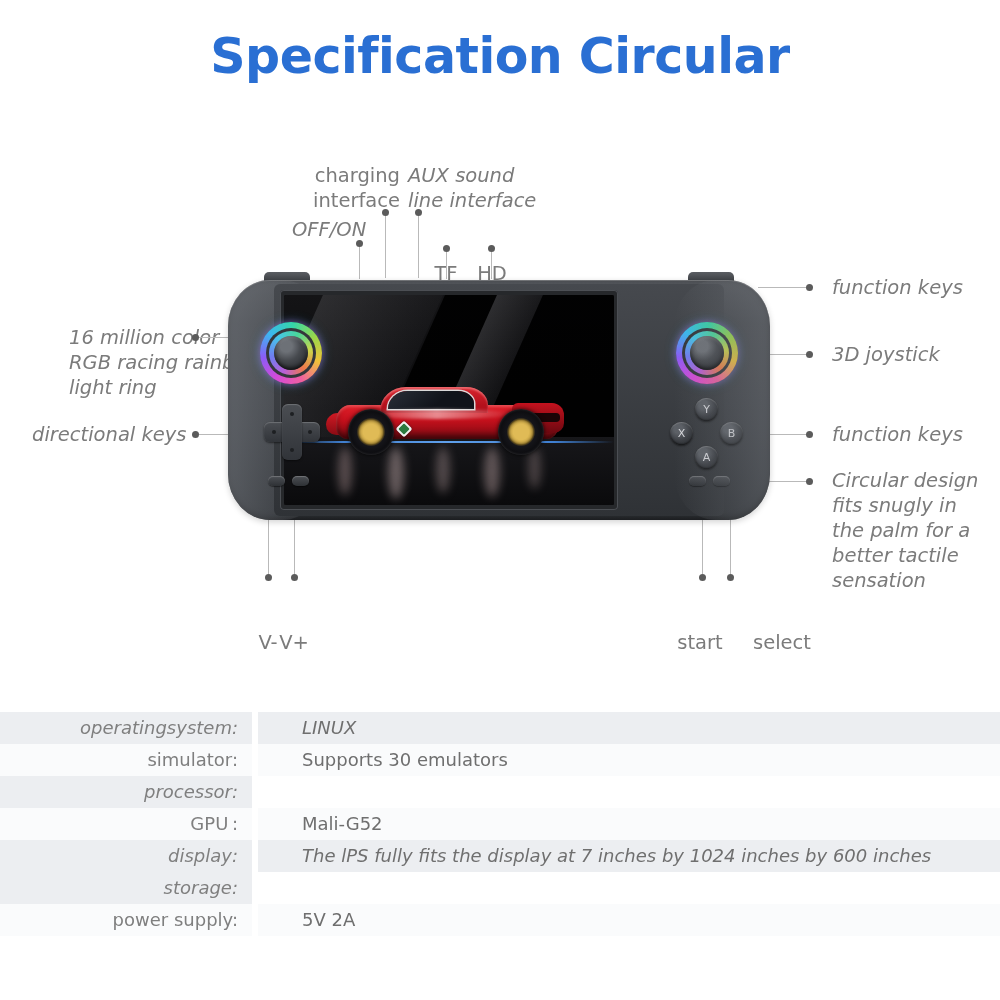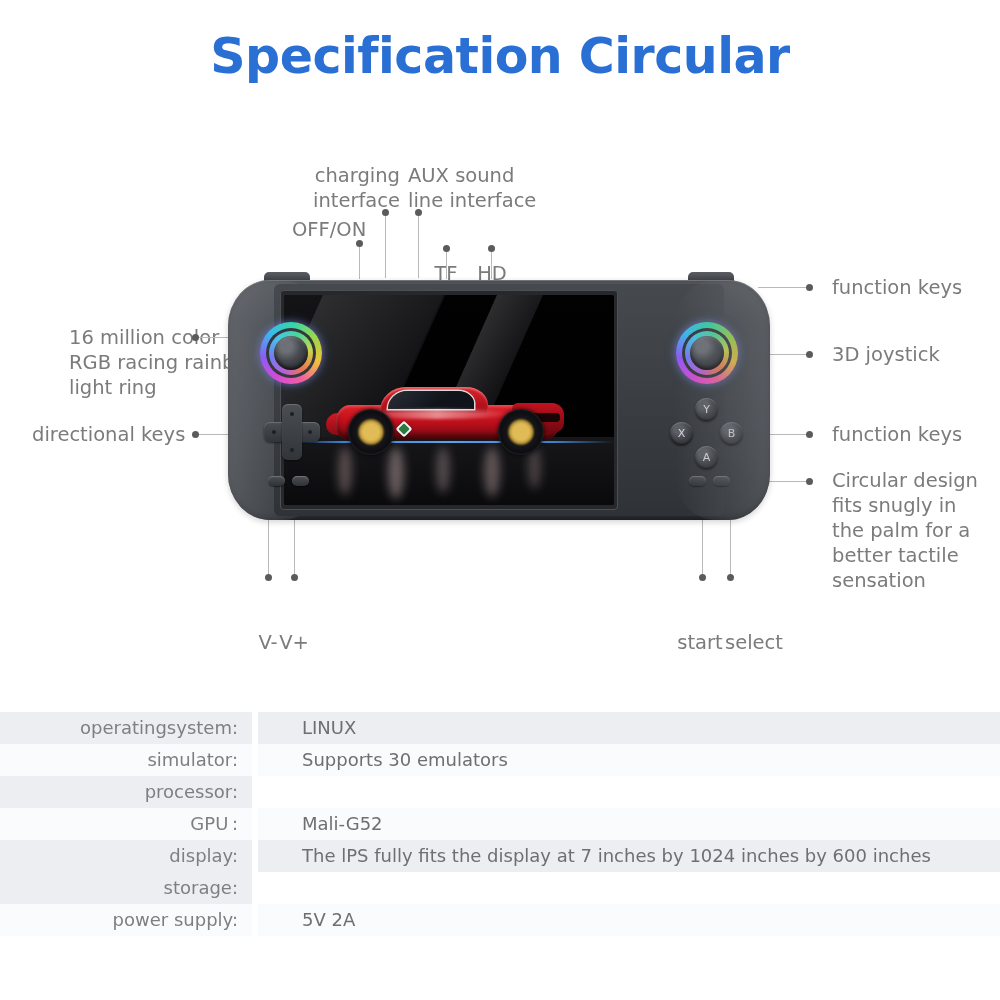--- a/index.html
+++ b/index.html
@@ -24,21 +24,21 @@
   
   .callout{
     position:absolute;
     color:#7b7b7b;
     font-size:19.5px;
     line-height:25px;
     white-space:pre-line;
     font-family:"DejaVu Sans", sans-serif;
   }
   .callout.r{text-align:right;}
-  .callout.l{text-align:left;}
+  .callout.l{text-align:left;font-style:italic;}
   .callout.c{text-align:center;margin-top:42px;}
 
   
   .dot{position:absolute;width:7px;height:7px;border-radius:50%;background:#5b5b5b;}
   .vline{position:absolute;width:1px;background:#b9b9b9;}
   .hline{position:absolute;height:1px;background:#b9b9b9;}
 
   
   #device-wrap{position:absolute;left:228px;top:272px;width:542px;height:248px;}
 
@@ -198,21 +198,21 @@
     color:#7f7f7f;font-size:18px;
     font-family:"DejaVu Sans", sans-serif;
   }
   .gap{width:6px;height:32px;background:#fff;}
   .scell-value{
     flex:1;height:32px;line-height:32px;
     padding-left:44px;box-sizing:border-box;
     color:#6f6f6f;font-size:18px;
     font-family:"DejaVu Sans", sans-serif;
   }
-  .srow.odd .scell-label,.srow.odd .scell-value{background:#eceef1;}
+  .srow.odd .scell-label,.srow.odd .scell-value{background:#eceef1;font-style:italic;}
   .srow.even .scell-label,.srow.even .scell-value{background:#fafbfc;}
 </style>
 </head>
 <body>
 
 <div class="stage">
 
   <div id="page-title">Specification Circular</div>
 
   <div class="callout r" style="left:240px;top:163px;width:160px;">charging
@@ -274,21 +274,21 @@
   <div class="vline" style="left:294px;top:506px;height:68px;"></div>
   <div class="dot" style="left:291px;top:574px;"></div>
   <div class="callout c" style="left:268px;top:588px;width:52px;">V+</div>
 
   <div class="vline" style="left:702px;top:512px;height:62px;"></div>
   <div class="dot" style="left:699px;top:574px;"></div>
   <div class="callout c" style="left:668px;top:588px;width:64px;">start</div>
 
   <div class="vline" style="left:730px;top:506px;height:68px;"></div>
   <div class="dot" style="left:727px;top:574px;"></div>
-  <div class="callout c" style="left:722px;top:588px;width:64px;">select</div>
+  <div class="callout c" style="left:750px;top:588px;width:64px;">select</div>
 
   <div id="device-wrap">
 
     <div class="shoulder left"></div>
     <div class="shoulder right"></div>
 
     <div id="device-body">
       <div id="device-face"></div>
 
       <div id="screen-bezel">

